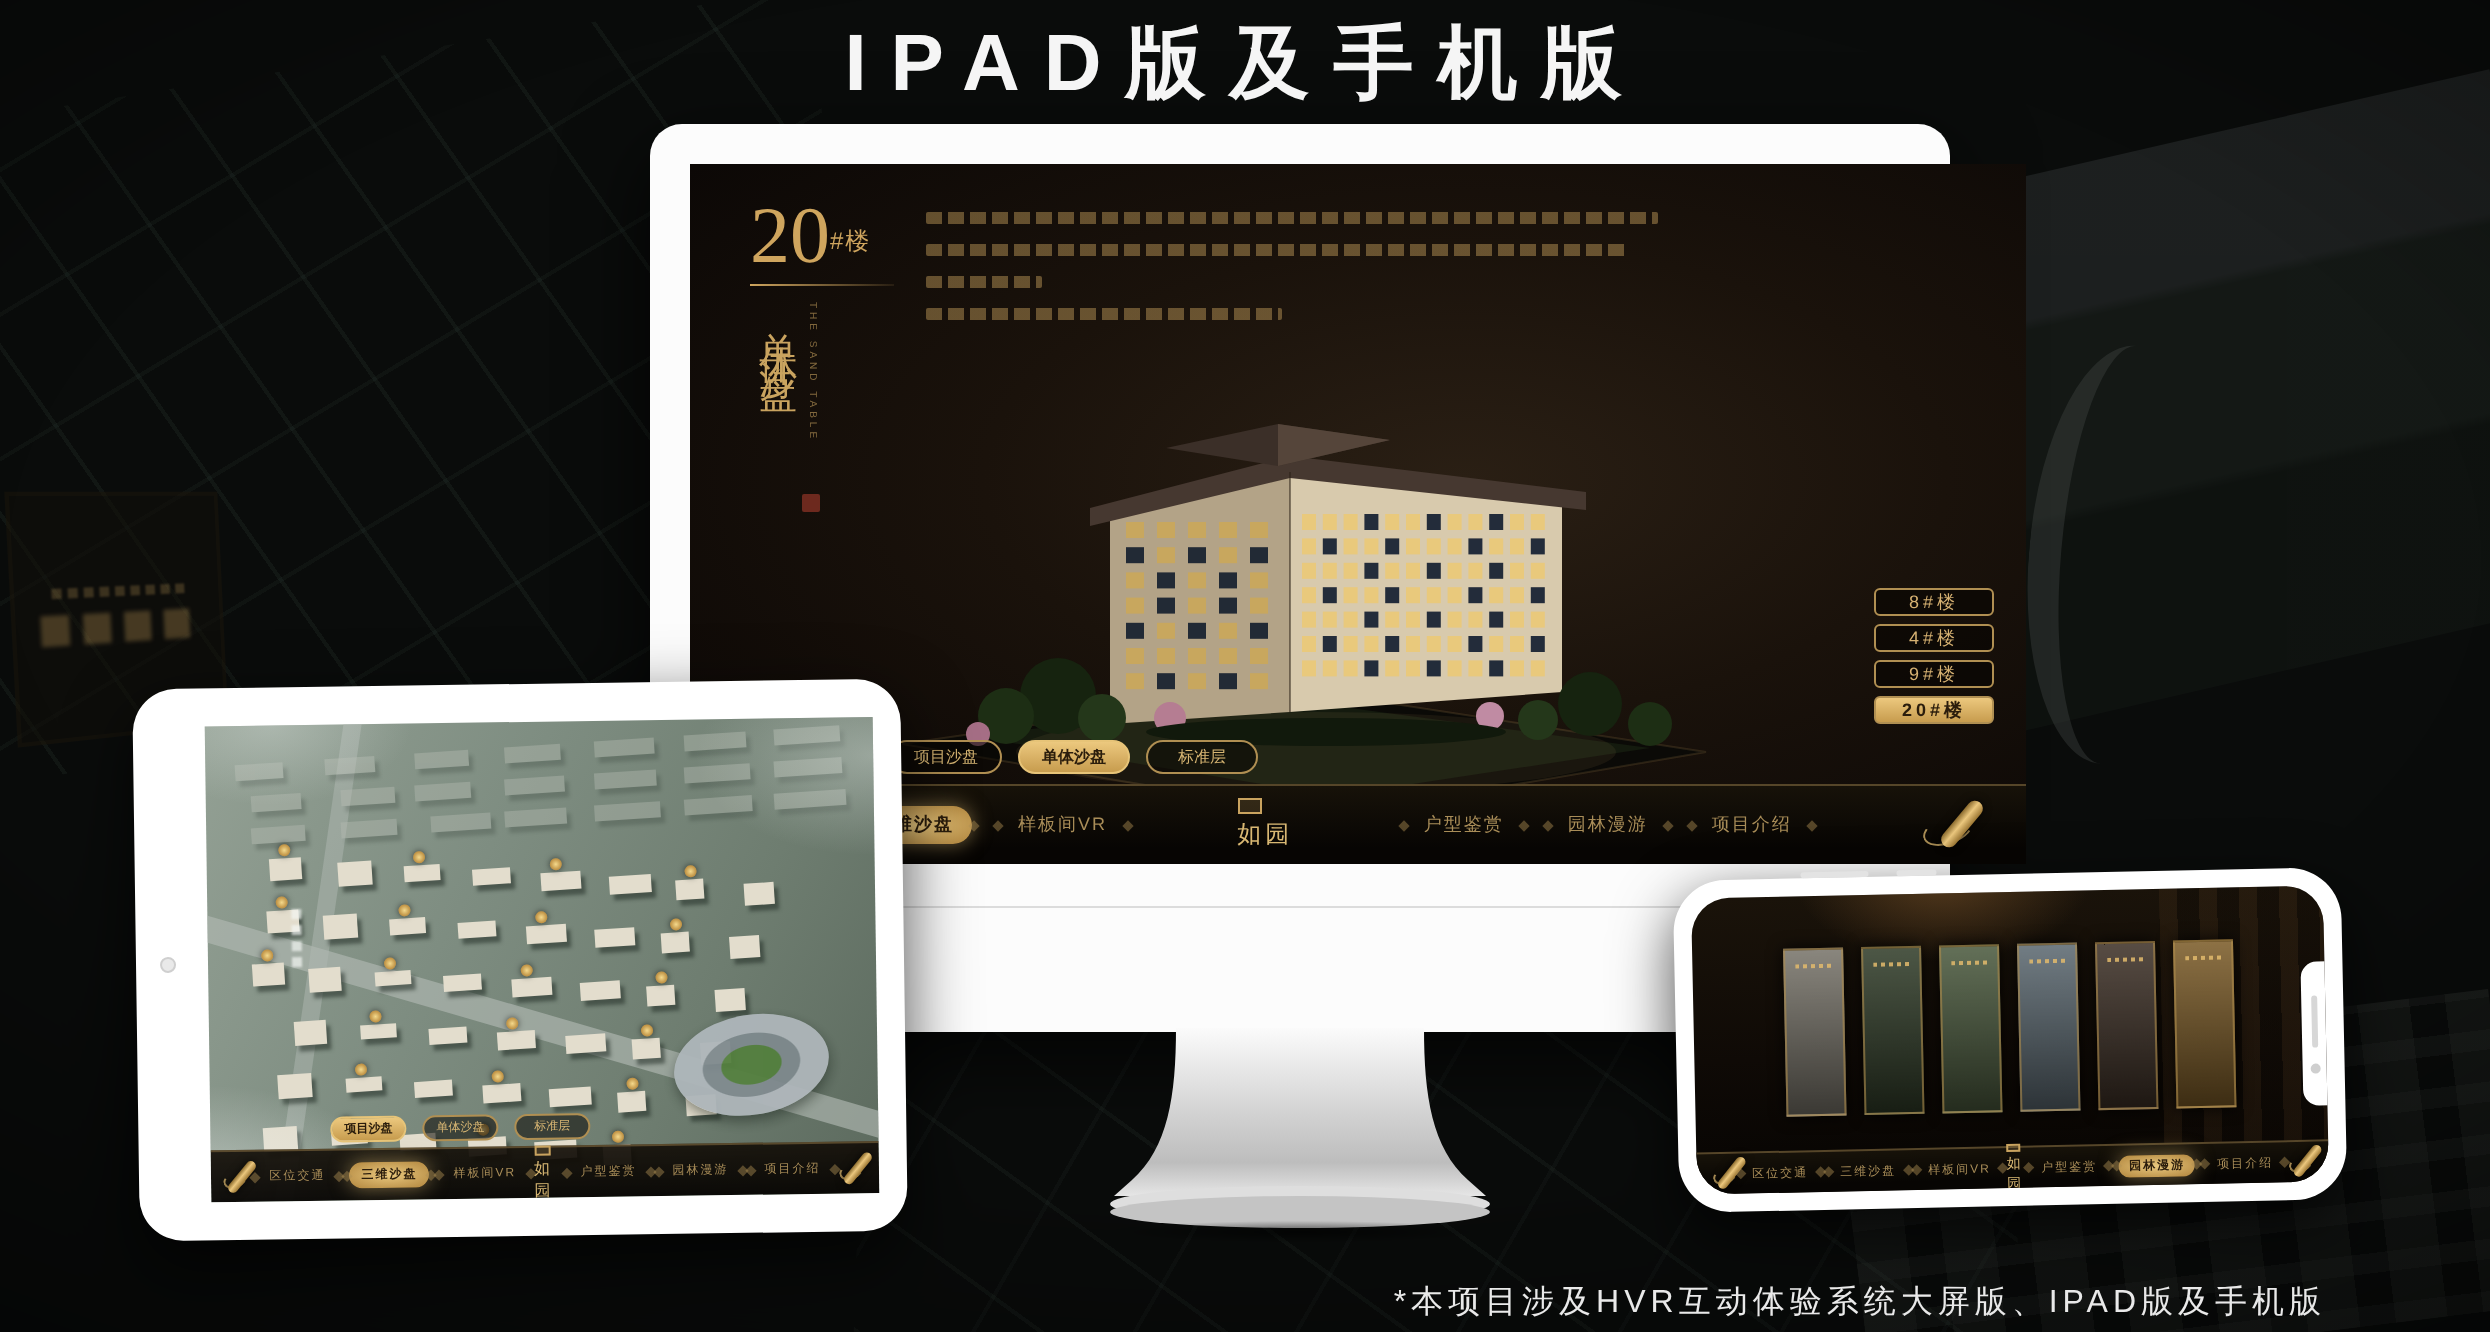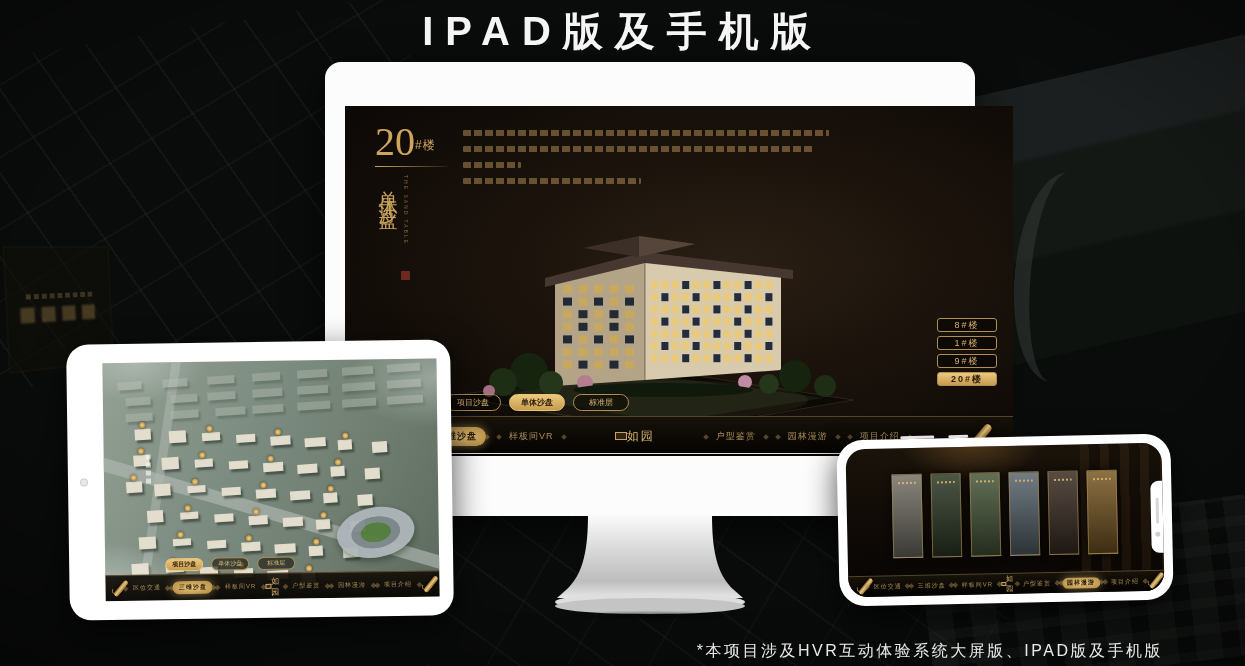--- a/index.html
+++ b/index.html
@@ -85,21 +85,21 @@
   .mi::before, .mi::after {
     content:""; position:absolute; top:50%; width:4px; height:4px;
     background:rgba(175,145,85,.45); transform:translateY(-50%) rotate(45deg);
   }
   .mi::before { left:-3px; } .mi::after { right:-3px; }
   .mi.active {
     background:radial-gradient(ellipse at center, #e9c87e 0%, #b98f47 85%);
     color:#2b1d0c; font-weight:bold; border-radius:12px;
     box-shadow:0 0 10px rgba(233,200,126,.5);
   }
-  .brand-logo { display:flex; flex-direction:row; align-items:center; color:#d9b873;
+  .brand-logo { display:flex; flex-direction:column; align-items:flex-start; color:#d9b873;
     font-family:"Liberation Serif", serif; }
   .brand-logo .seal-box { border:1px solid #c9a35f; background:rgba(201,163,95,.18); }
   .scroll-icon { position:relative; display:inline-block; }
   .scroll-icon .roll {
     position:absolute; border-radius:4px;
     background:linear-gradient(90deg,#8a6a2d,#ecc87e 45%,#9c7734);
     transform:rotate(40deg); box-shadow:0 0 4px rgba(0,0,0,.7);
   }
   .scroll-icon .curl {
     position:absolute; border:1px solid rgba(210,175,105,.8);
@@ -113,21 +113,20 @@
     position:relative; width:650px; height:454px; background:#fcfcfc;
     border-radius:16px 16px 6px 6px;
     box-shadow:0 14px 42px rgba(0,0,0,.75);
   }
   .monitor-seam { position:absolute; left:0; right:0; top:391px; border-top:1px solid #dcdcdc; }
   .monitor-chin { position:absolute; left:0; right:0; top:392px; bottom:0; background:#f3f3f3; border-radius:0 0 6px 6px; }
   .monitor-screen {
     position:absolute; left:20px; top:20px; width:668px; height:350px;
     background:radial-gradient(75% 70% at 58% 45%, #2a1f14 0%, #1a120b 48%, #0c0806 100%);
     overflow:hidden;
-    margin-top:24px;
   }
   .monitor-stand { position:absolute; left:225px; top:452px; width:200px; height:106px; }
   .stand-shadow { position:absolute; left:190px; top:546px; width:270px; height:16px;
     background:radial-gradient(50% 50%, rgba(0,0,0,.6), transparent 70%); }
 
   
   .sec-head { position:absolute; left:30px; top:16px; }
   .sec-num { font-family:"Liberation Serif", serif; color:#cfa55e; font-size:40px; line-height:1; display:inline-block; }
   .sec-suffix { color:#cfa55e; font-size:12px; vertical-align:super; letter-spacing:1px; }
   .sec-rule { width:72px; height:1px; background:linear-gradient(90deg,#cfa55e,rgba(207,165,94,.1)); margin:4px 0 8px; }
@@ -418,21 +417,21 @@
         <circle cx="152" cy="199" r="8" fill="#b57d92"></circle>
         <circle cx="312" cy="198" r="7" fill="#c08ba3"></circle>
         <circle cx="56" cy="207" r="6" fill="#a56e85"></circle>
         <ellipse cx="230" cy="206" rx="90" ry="7" fill="#11190c"></ellipse>
       </svg>
 
       <div class="bld-btns">
 
           <div class="bld-btn">8#楼</div>
 
-          <div class="bld-btn">1#楼</div>
+          <div class="bld-btn">4#楼</div>
 
           <div class="bld-btn">9#楼</div>
 
           <div class="bld-btn active">20#楼</div>
         </div>
 
       <div class="tabs mon-tabs">
 
           <div class="tab">项目沙盘</div>
 

